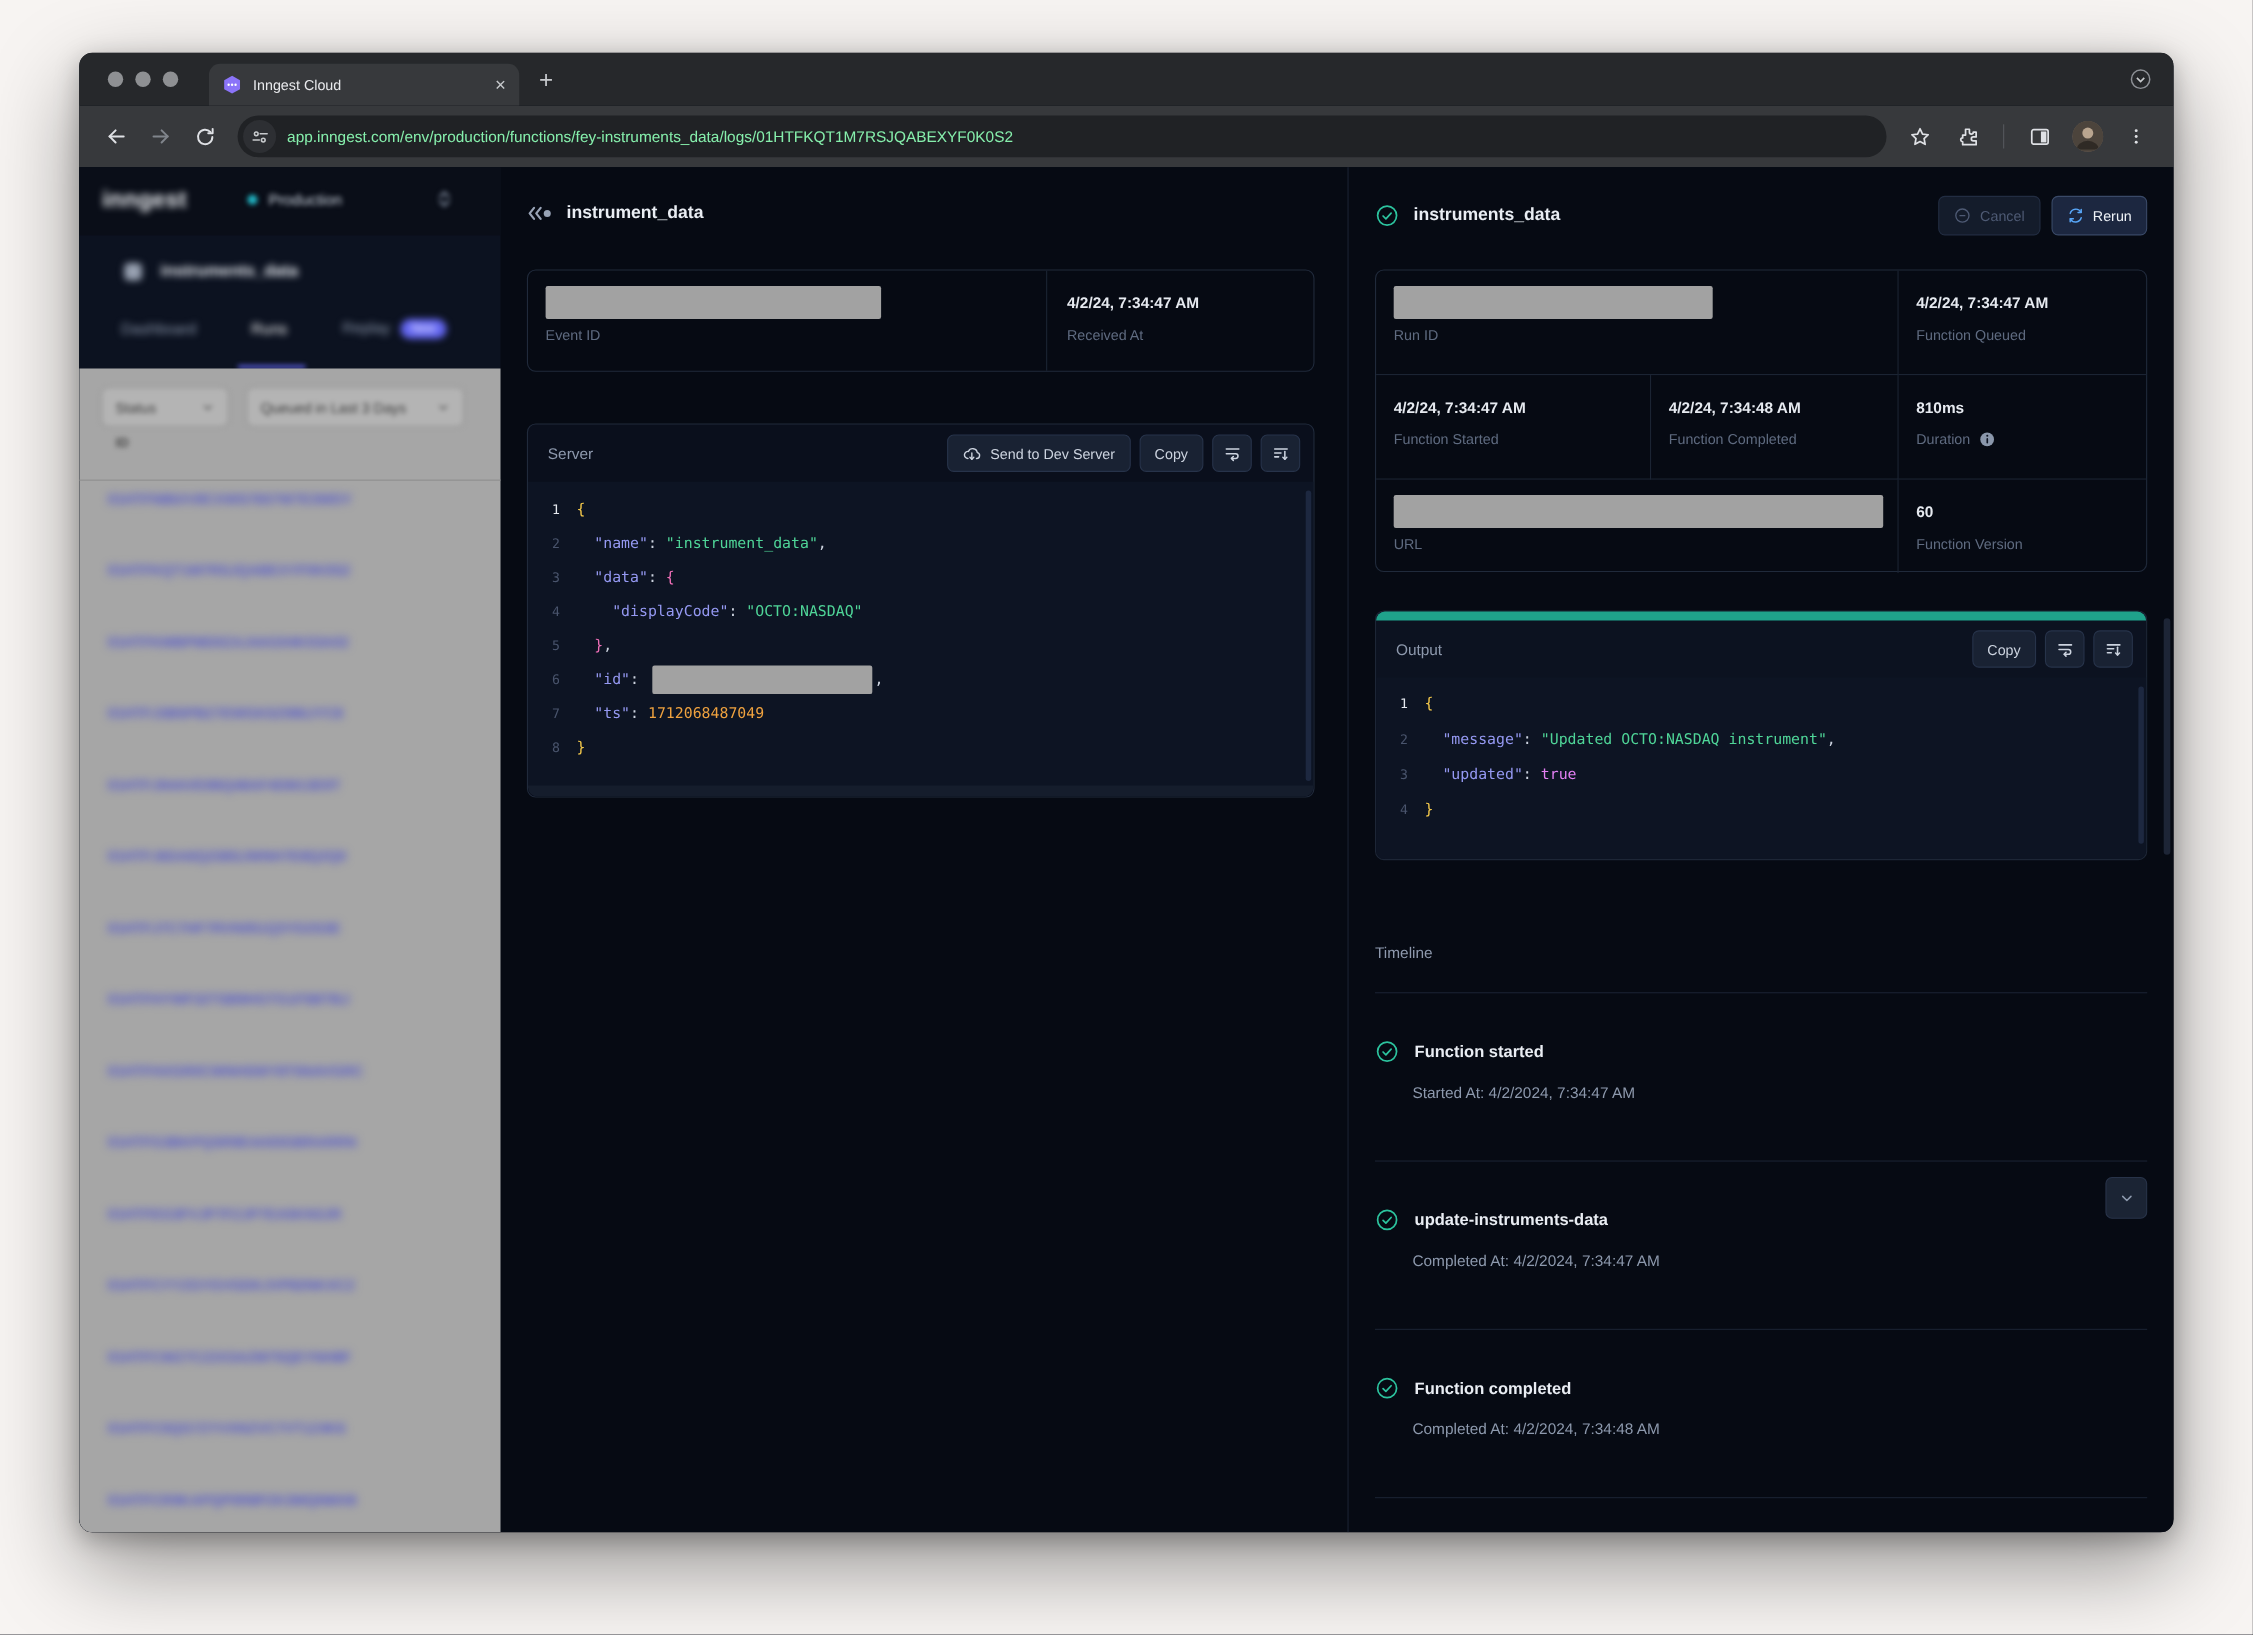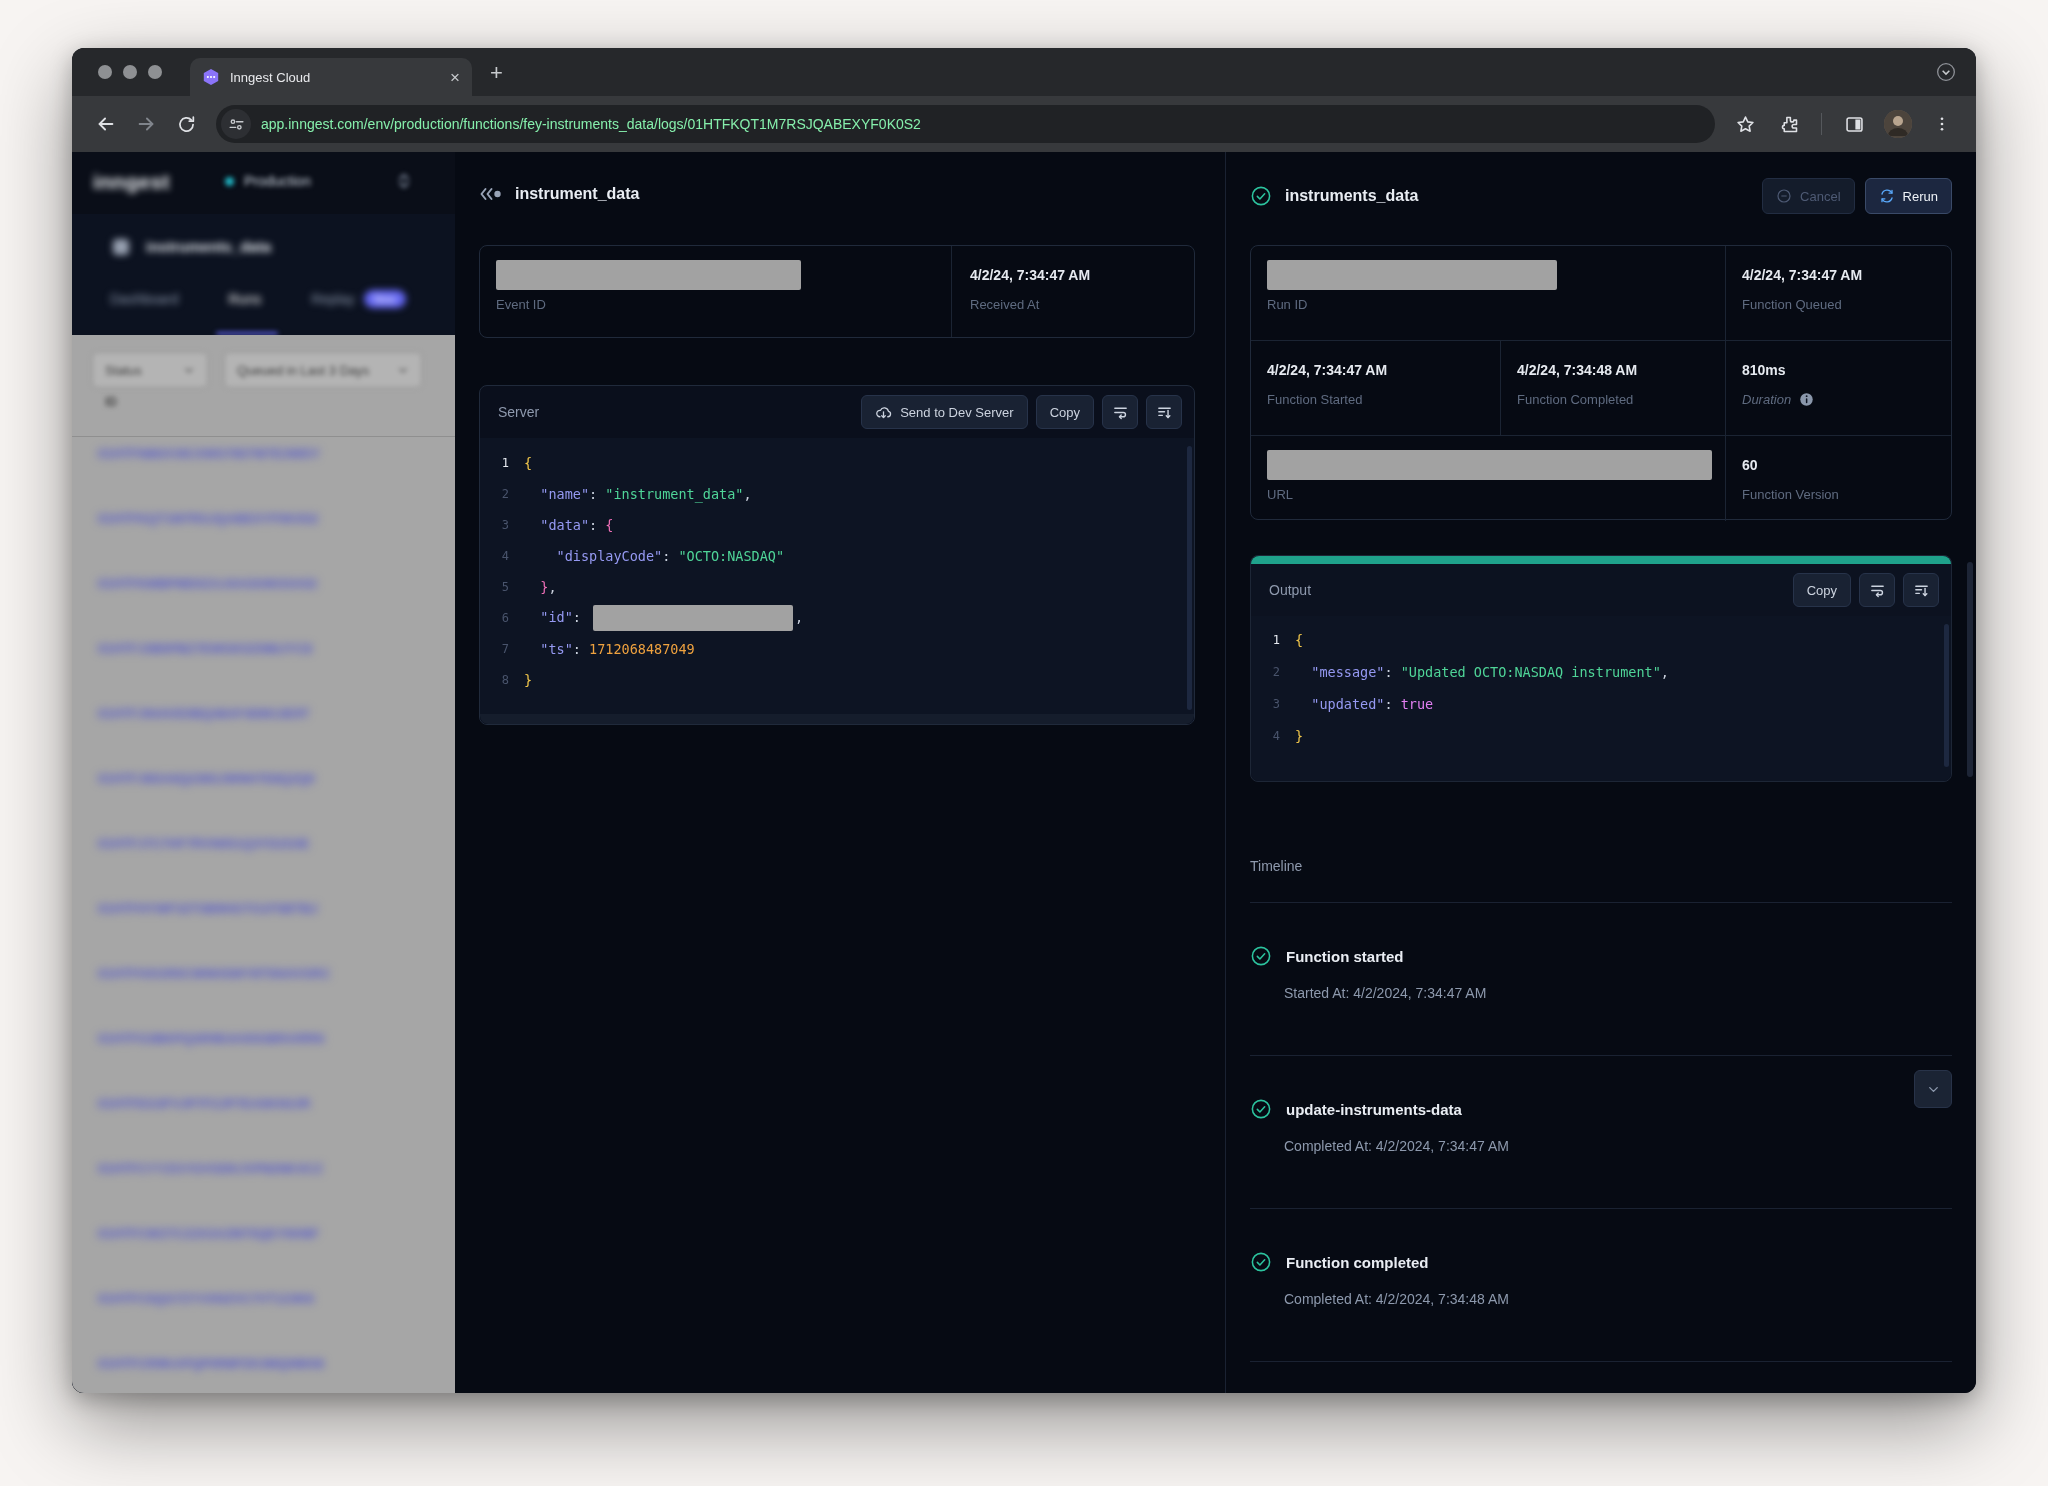--- a/index.html
+++ b/index.html
@@ -108,21 +108,21 @@
   .btn.cancel { color:#4e5a74; background:#141c2b; border-color:#222d42; height:36px; }
   .btn.rerun { background:#1c2740; border-color:#3a4a68; height:36px; color:#eef2f7; }
 
   .details-card { position:absolute; left:24px; right:24px; top:93px; height:275px;
                   border:1px solid #202a3b; border-radius:8px; display:grid;
                   grid-template-columns:250px 225px 1fr; grid-template-rows:95px 95px 85px; }
   .dc { padding:14px 16px; }
   .bR { border-right:1px solid #1b2433; } .bB { border-bottom:1px solid #1b2433; }
   .sp2 { grid-column:1 / 3; }
   .rd-runid { width:290px; height:30px; } .rd-url { width:445px; height:30px; }
-  .lab-row { display:flex; align-items:flex-end; gap:8px;font-style:italic; }
+  .lab-row { display:flex; align-items:flex-end; gap:8px; }
 
   .output-card { position:absolute; left:24px; right:24px; top:403px; height:227px;
                  background:#0c1220; border:1px solid #1d2636; border-radius:8px;
                  display:flex; flex-direction:column; }
   .output-topbar { height:8px; background:#1fa28b; border-radius:8px 8px 0 0; flex-shrink:0; }
   .out-code { flex:1; background:#0d1423; border-radius:0 0 8px 8px; position:relative; padding-top:8px; overflow:hidden; }
 
   .timeline { position:absolute; left:24px; right:24px; top:706px; }
   .tl-header { color:#8e99ad; font-size:14px; padding-bottom:28px; border-bottom:1px solid #1a2232; }
   .tl-item { padding:42px 0 54px; border-bottom:1px solid #1a2232; position:relative; }

